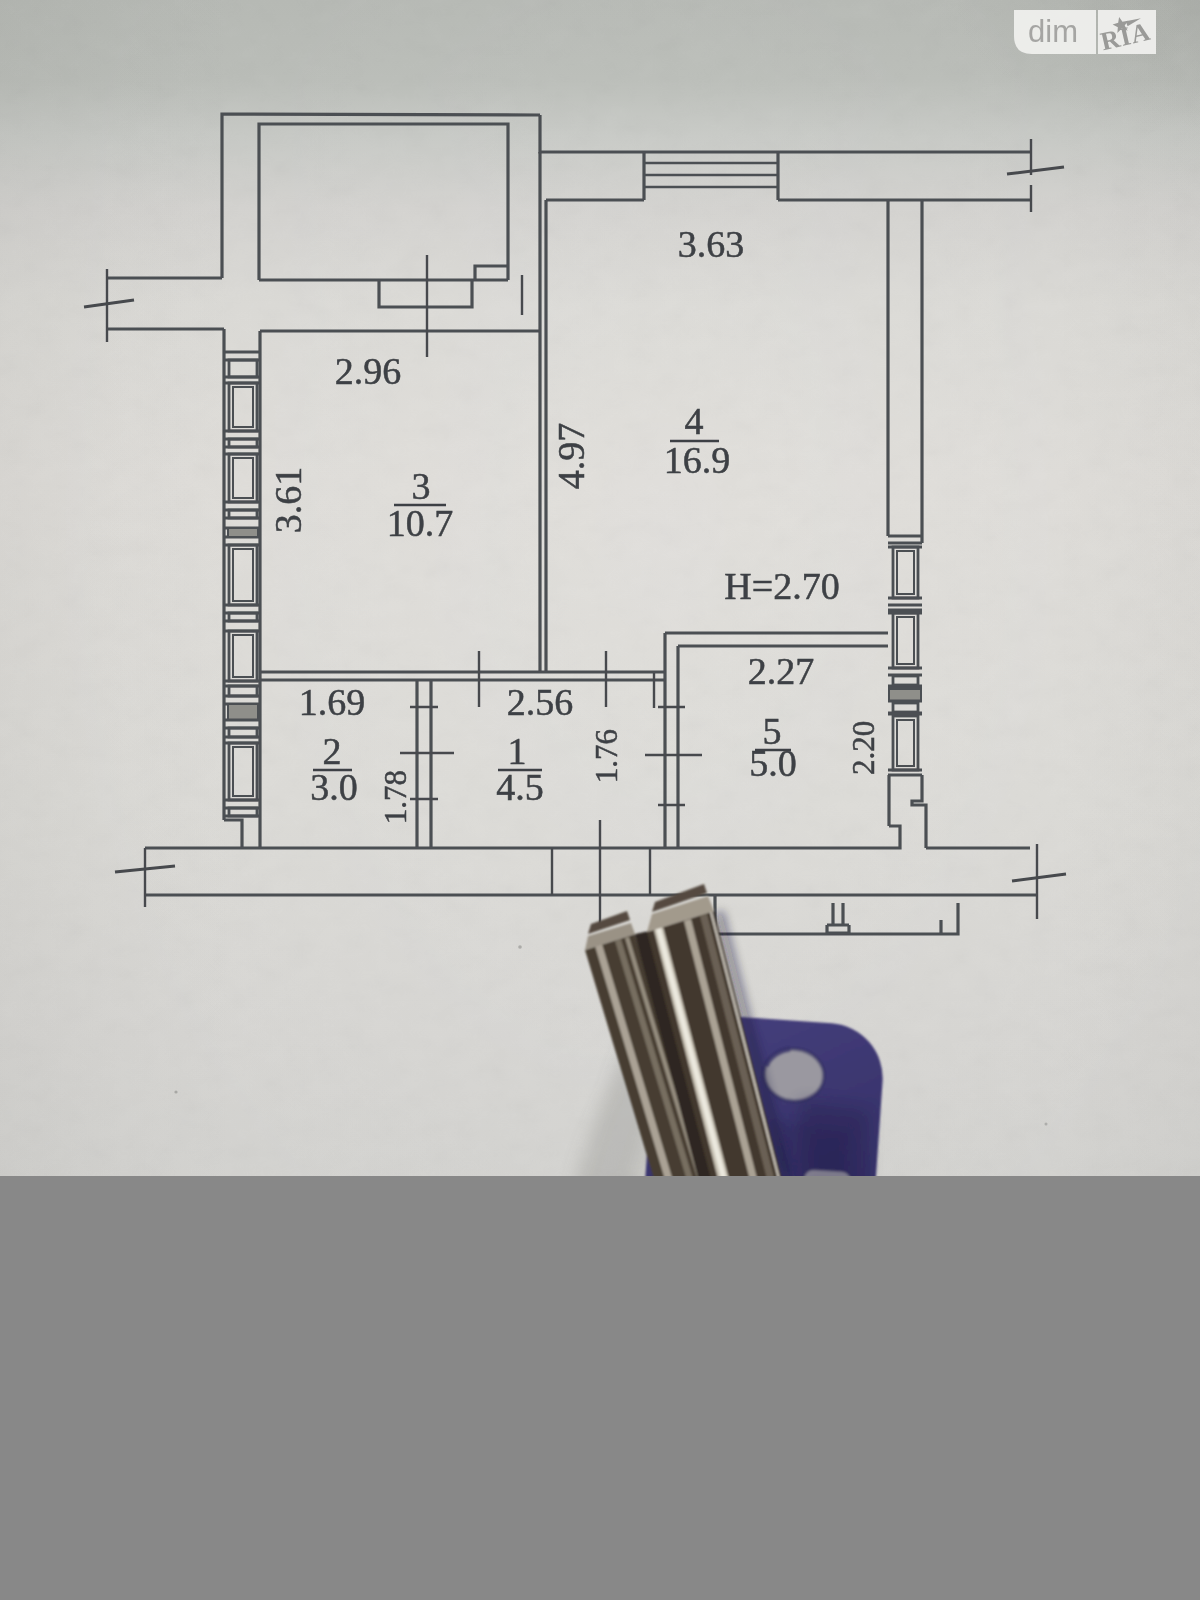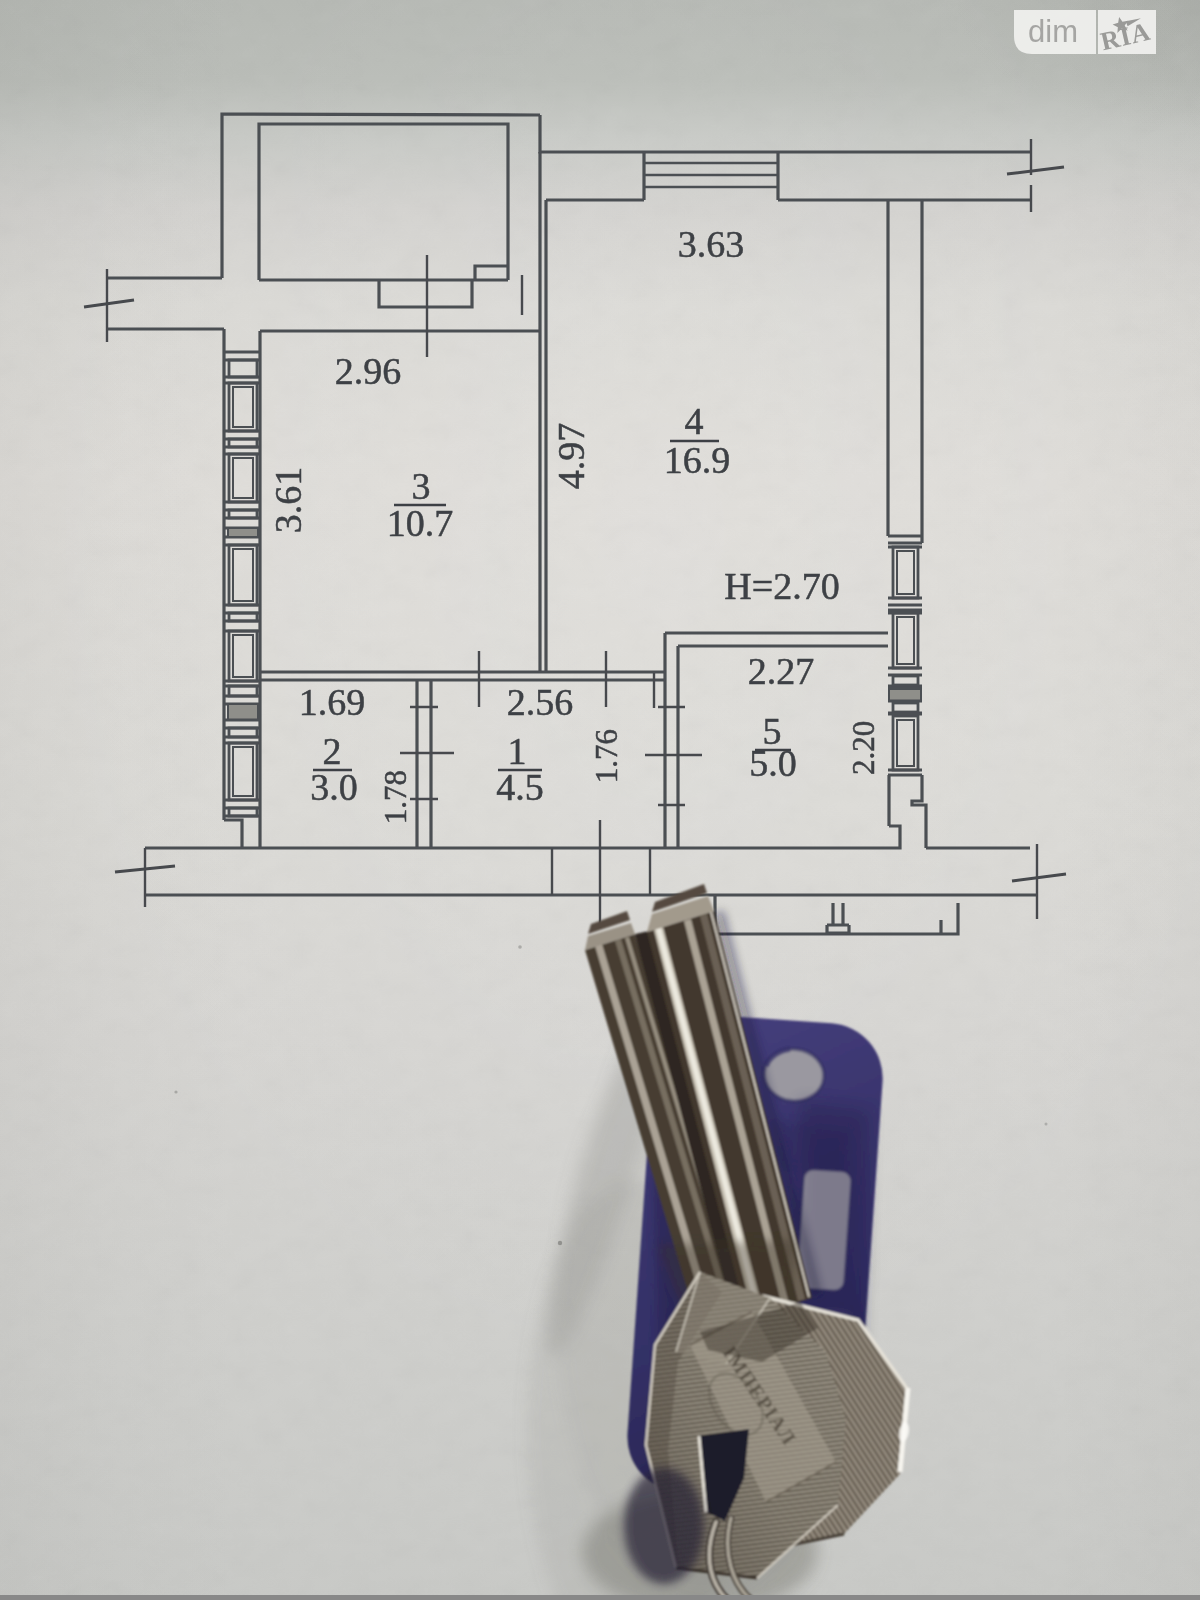--- a/index.html
+++ b/index.html
@@ -1,16 +1,16 @@
 <!DOCTYPE html>
 <html><head>
 <meta charset="utf-8">
 <style>
 html,body{margin:0;padding:0;background:#888;}
-#page{position:relative;width:1200px;height:1595px;overflow:hidden;
+#page{position:relative;width:1200px;height:1176px;overflow:hidden;
  font-family:"Liberation Serif",serif;}
 </style>
 </head>
 <body>
 <div id="page">
 <svg width="1200" height="1600" viewBox="0 0 1200 1600">
 <defs>
   <linearGradient id="bgV" x1="0" y1="0" x2="0" y2="1">
     <stop offset="0" stop-color="#b5b8b3"></stop>
     <stop offset="0.05" stop-color="#b9bcb7"></stop>

